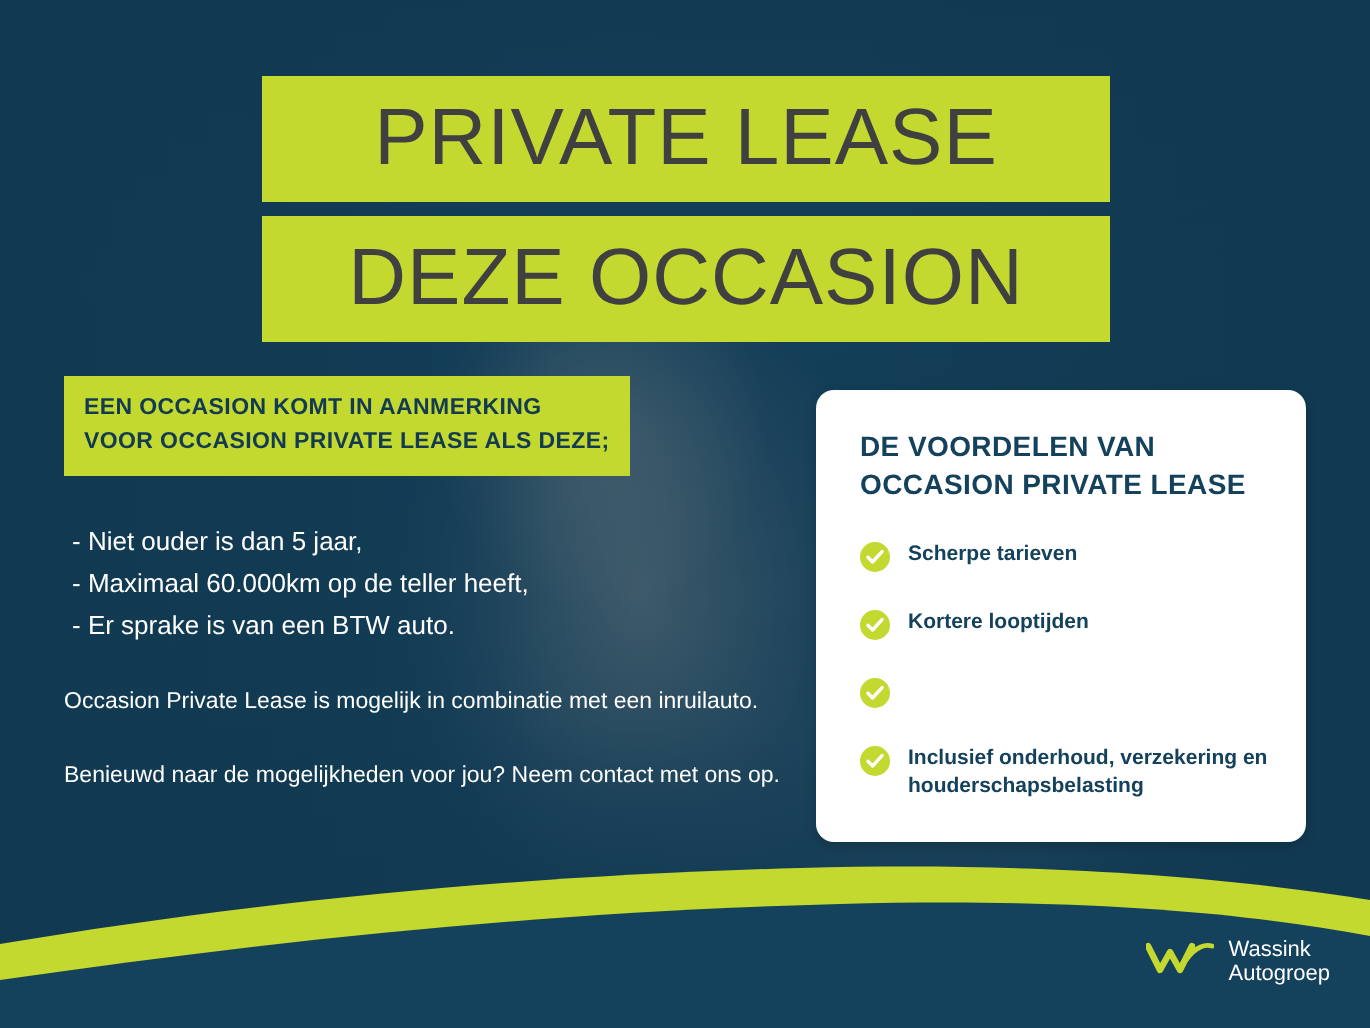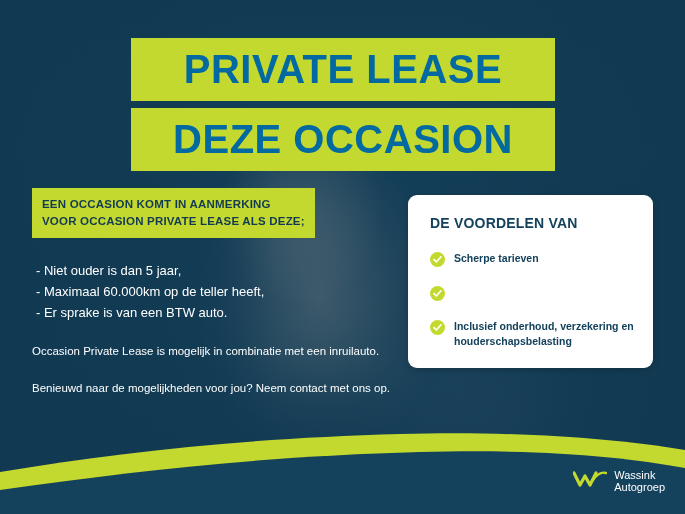--- a/index.html
+++ b/index.html
@@ -44,22 +44,22 @@
 
   
   .headline {
     position: absolute;
     left: 131px;
     top: 38px;
     width: 424px;
   }
   .headline-line {
     background: #c3d92f;
-    color: #0369a1;
-    font-weight: bold;
+    color: #404040;
+    font-weight: normal;
     font-size: 40px;
     letter-spacing: 0.5px;
     line-height: 1;
     text-align: center;
     padding: 11px 6px 12px 6px;
     box-sizing: border-box;
   }
   .headline-line.second {
     margin-top: 7px;
   }
@@ -211,30 +211,39 @@
       <li>- Er sprake is van een BTW auto.</li>
     </ul>
 
     <div class="paragraph">Occasion Private Lease is mogelijk in combinatie met een inruilauto.</div>
     <div class="paragraph second">Benieuwd naar de mogelijkheden voor jou? Neem contact met ons op.</div>
   </div>
 
   <div class="benefits-card">
     <div class="benefits-title">
       <span>DE VOORDELEN VAN</span><br>
+      <span>OCCASION PRIVATE LEASE</span>
     </div>
 
     <ul class="benefits-list">
       <li class="benefit-item">
         <span class="check-icon">
           <svg width="9" height="9" viewBox="0 0 9 9">
               <path d="M1 4.6 L3.3 7 L8 1.8" fill="none" stroke="#ffffff" stroke-width="1.7" stroke-linecap="round" stroke-linejoin="round"></path>
             </svg>
         </span>
         <span class="benefit-text">Scherpe tarieven</span>
+      </li>
+      <li class="benefit-item">
+        <span class="check-icon">
+          <svg width="9" height="9" viewBox="0 0 9 9">
+              <path d="M1 4.6 L3.3 7 L8 1.8" fill="none" stroke="#ffffff" stroke-width="1.7" stroke-linecap="round" stroke-linejoin="round"></path>
+            </svg>
+        </span>
+        <span class="benefit-text">Kortere looptijden</span>
       </li>
       <li class="benefit-item">
         <span class="check-icon">
           <svg width="9" height="9" viewBox="0 0 9 9">
               <path d="M1 4.6 L3.3 7 L8 1.8" fill="none" stroke="#ffffff" stroke-width="1.7" stroke-linecap="round" stroke-linejoin="round"></path>
             </svg>
         </span>
       </li>
       <li class="benefit-item">
         <span class="check-icon">

